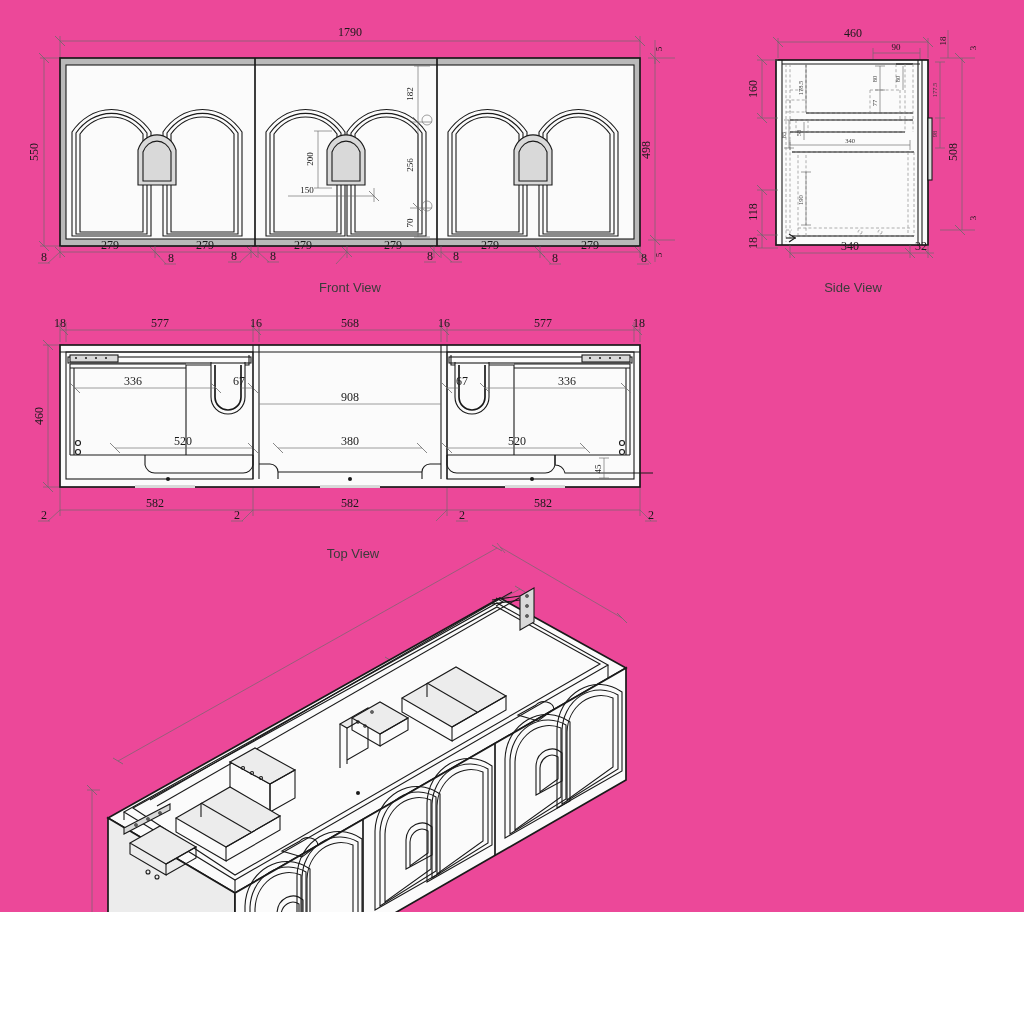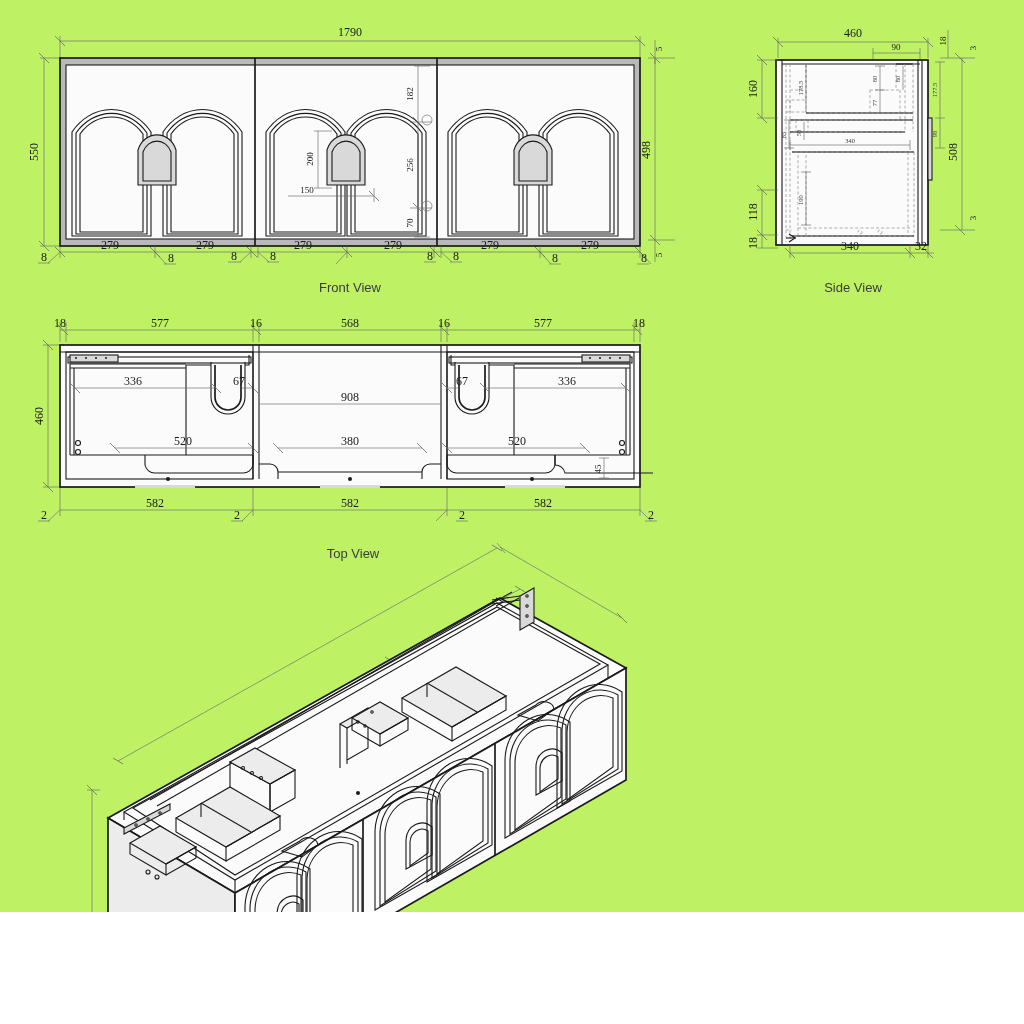--- a/index.html
+++ b/index.html
@@ -1,17 +1,17 @@
 <!DOCTYPE html>
 <html><head>
 <meta charset="utf-8">
 <style>
   html,body{margin:0;padding:0;background:#fff;}
   body{width:1024px;height:1024px;font-family:"Liberation Sans",sans-serif;}
-  #sheet{position:relative;width:1024px;height:912px;overflow:hidden;background:#bef264;}
+  #sheet{position:relative;width:1024px;height:912px;overflow:hidden;background:#ec4899;}
   svg{display:block;}
   .viewname{font-family:"Liberation Sans",sans-serif;font-size:13px;fill:#3b3b3b;}
 </style>
 </head>
 <body>
 
 <div id="sheet">
 <svg width="1024" height="1024" viewBox="0 0 1024 1024">
   <defs>
     <style>

